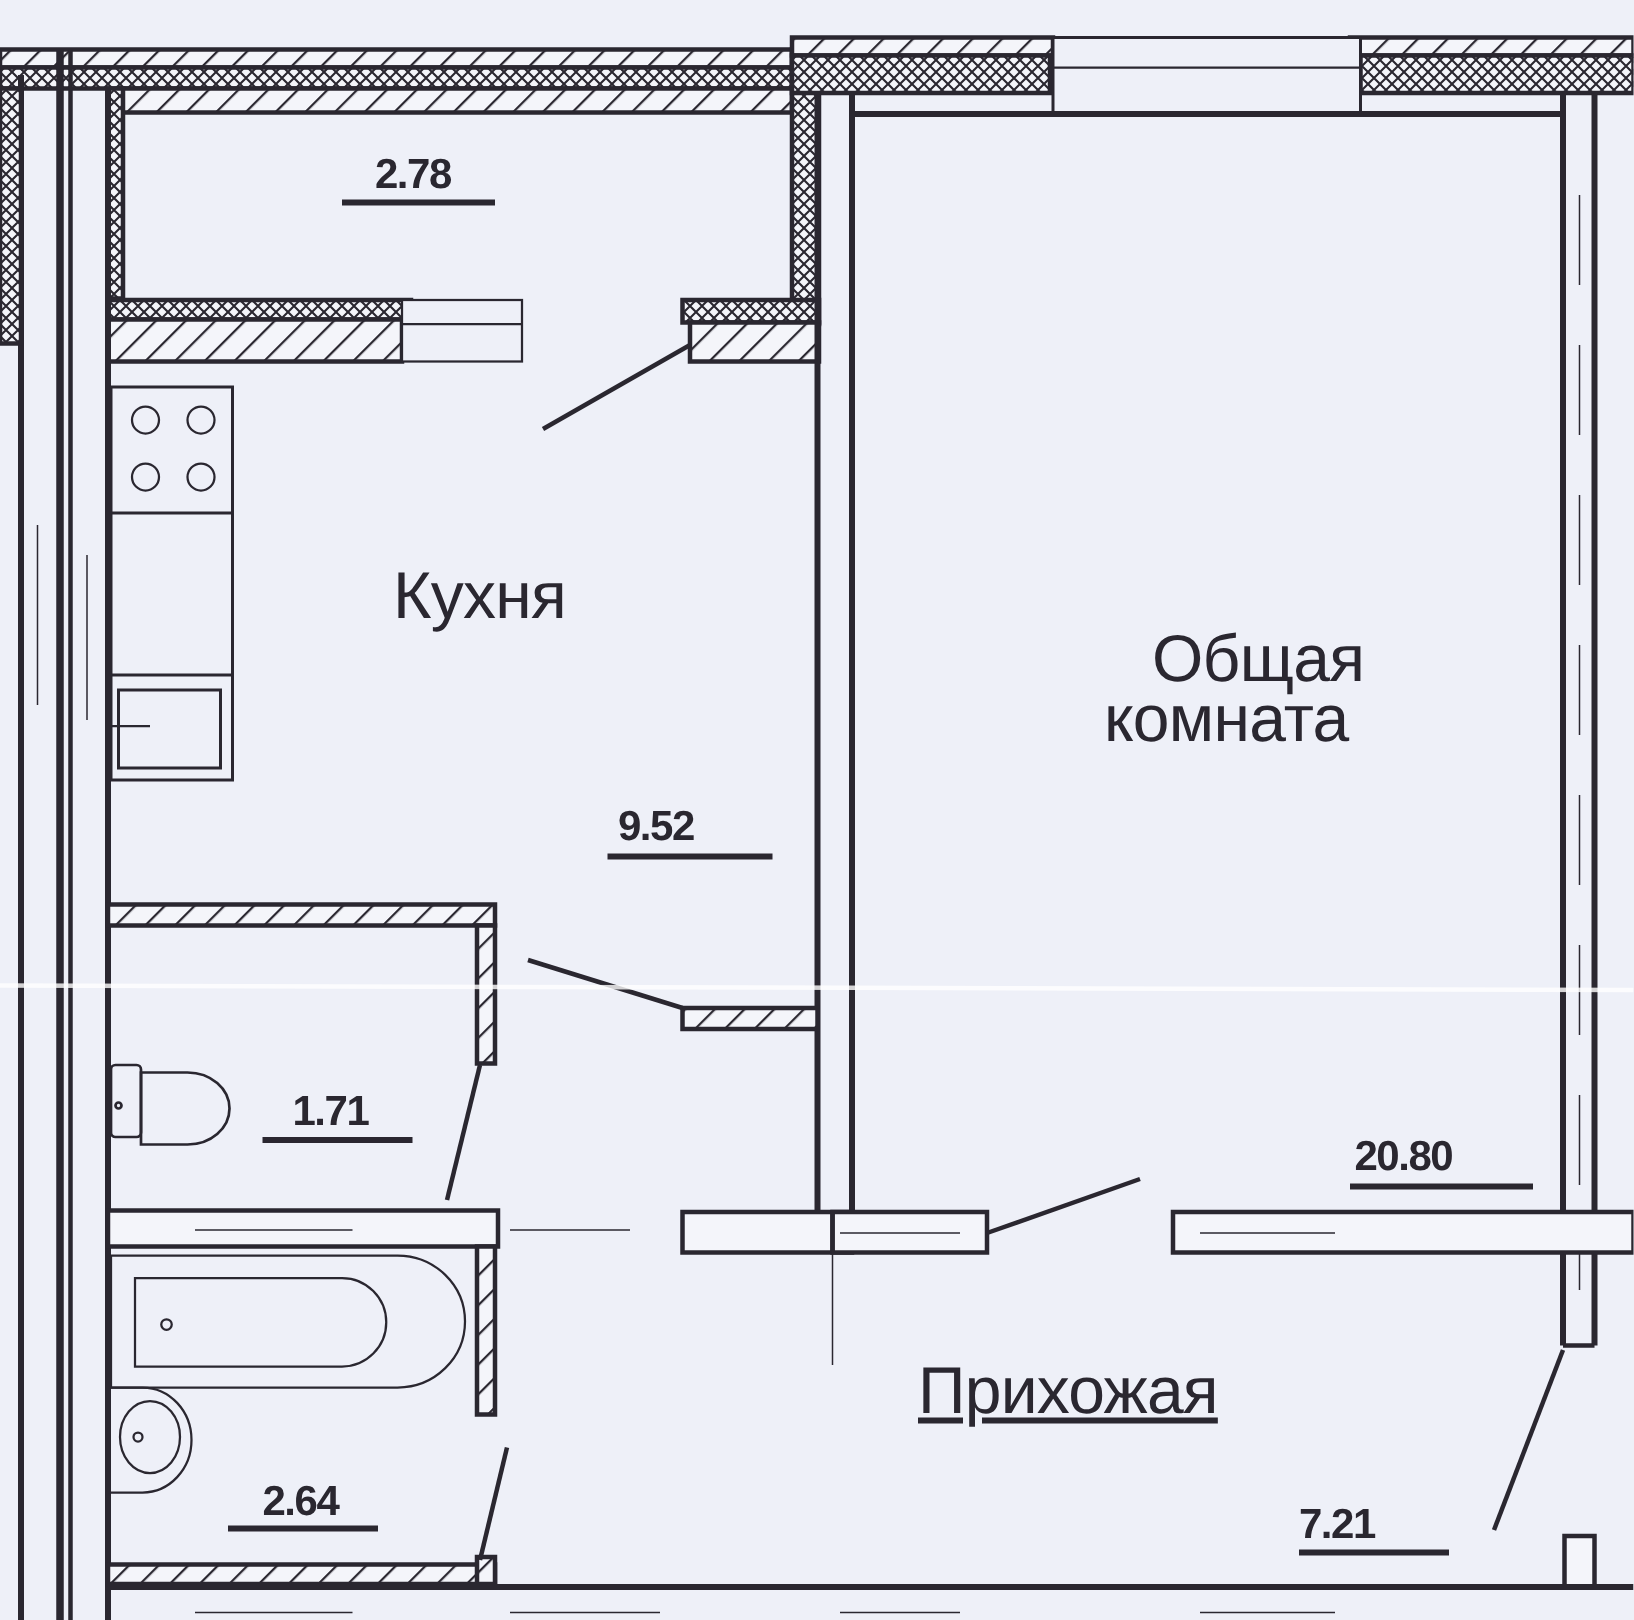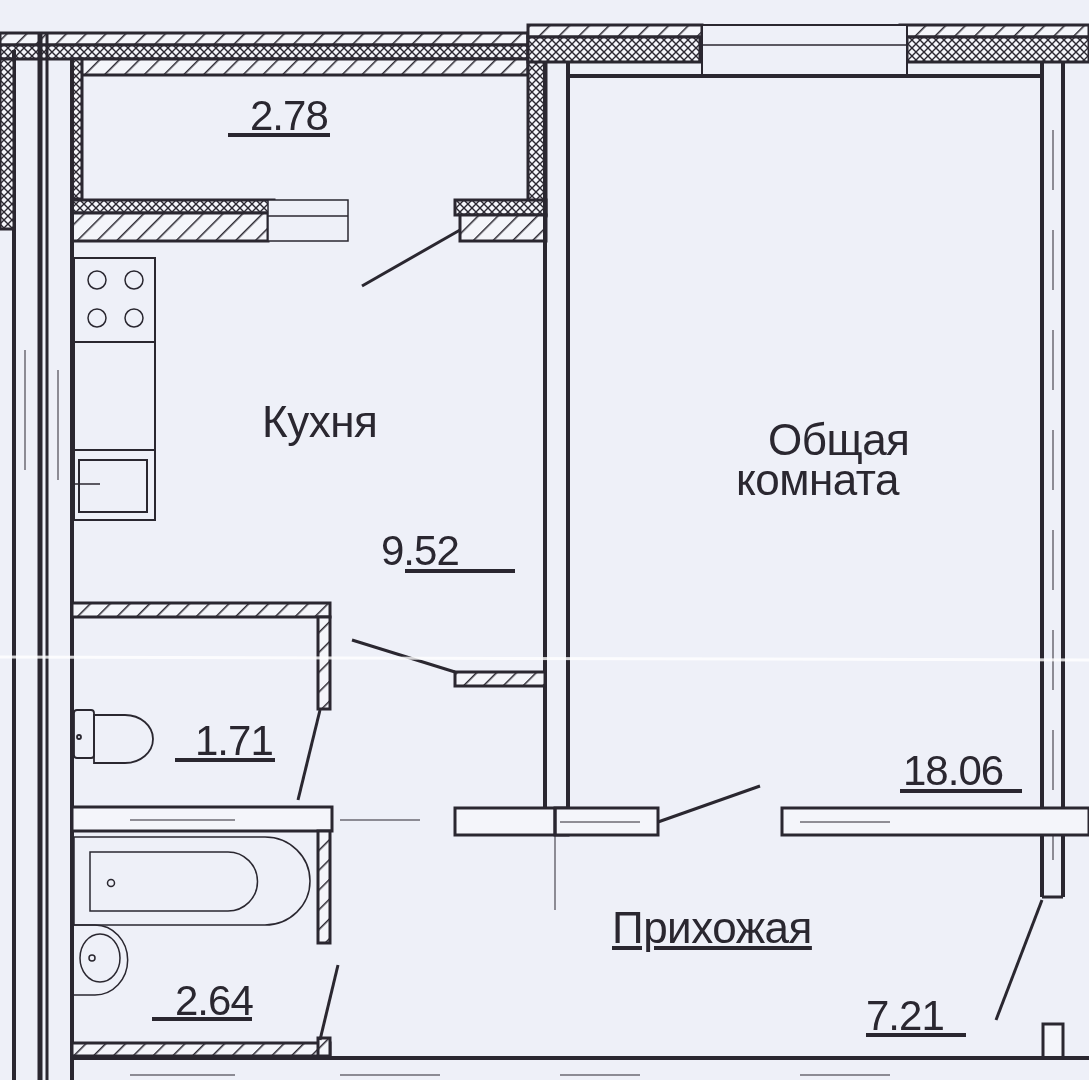--- a/index.html
+++ b/index.html
@@ -1,20 +1,20 @@
 <!DOCTYPE html>
 <html><head>
 <meta charset="utf-8">
 <style>
   html, body { margin: 0; padding: 0; }
   body { width: 1089px; height: 1080px; background: #eef0f8; overflow: hidden; position: relative; }
   #plan { position: absolute; left: 0; top: 0; width: 1089px; height: 1080px; }
   .lbl { position: absolute; font-family: "Liberation Sans", sans-serif; color: #2a2730; white-space: nowrap; }
   .room-name { font-size: 44px; line-height: 44px; letter-spacing: -0.5px; }
-  .area { font-size: 42px; line-height: 42px; letter-spacing: -1px; }
+  .area { font-size: 28px; line-height: 42px; letter-spacing: -1px; font-weight: bold; }
   .area-ul { position: absolute; height: 4px; background: #2a2730; }
 </style>
 </head>
 <body>
 
 <svg id="plan" viewBox="0 0 1089 1080" xmlns="http://www.w3.org/2000/svg">
   <defs>
     <pattern id="hatch" patternUnits="userSpaceOnUse" width="14" height="14" patternTransform="rotate(45)">
       <rect width="14" height="14" fill="#f4f5fa"></rect>
       <line x1="0" y1="0" x2="0" y2="14" stroke="#2a2730" stroke-width="3"></line>
@@ -153,27 +153,27 @@
       <line x1="800" y1="1075" x2="890" y2="1075" stroke-width="1"></line>
     </g>
 
     <line x1="0" y1="657" x2="1089" y2="660" stroke="#ffffff" stroke-width="3" opacity="0.8"></line>
   </g>
 </svg>
 
 <div class="lbl area" style="left:250px;top:95px;">2.78</div>
 <div class="area-ul" style="left:228px;top:133px;width:102px;"></div>
 
-<div class="lbl room-name" style="left:262px;top:400px;">Кухня</div>
-<div class="lbl area" style="left:381px;top:530px;">9.52</div>
+<div class="lbl room-name" style="left:262px;top:376px;">Кухня</div>
+<div class="lbl area" style="left:412px;top:530px;">9.52</div>
 <div class="area-ul" style="left:405px;top:569px;width:110px;"></div>
 
 <div class="lbl room-name" style="left:736px;top:418px;margin-left:32px;">Общая</div>
 <div class="lbl room-name" style="left:736px;top:458px;">комната</div>
-<div class="lbl area" style="left:903px;top:750px;">18.06</div>
+<div class="lbl area" style="left:903px;top:750px;">20.80</div>
 <div class="area-ul" style="left:900px;top:789px;width:122px;"></div>
 
 <div class="lbl area" style="left:195px;top:720px;">1.71</div>
 <div class="area-ul" style="left:175px;top:758px;width:100px;"></div>
 
 <div class="lbl area" style="left:175px;top:980px;">2.64</div>
 <div class="area-ul" style="left:152px;top:1017px;width:100px;"></div>
 
 <div class="lbl room-name" style="left:612px;top:906px;text-decoration:underline;">Прихожая</div>
 <div class="lbl area" style="left:866px;top:995px;">7.21</div>

